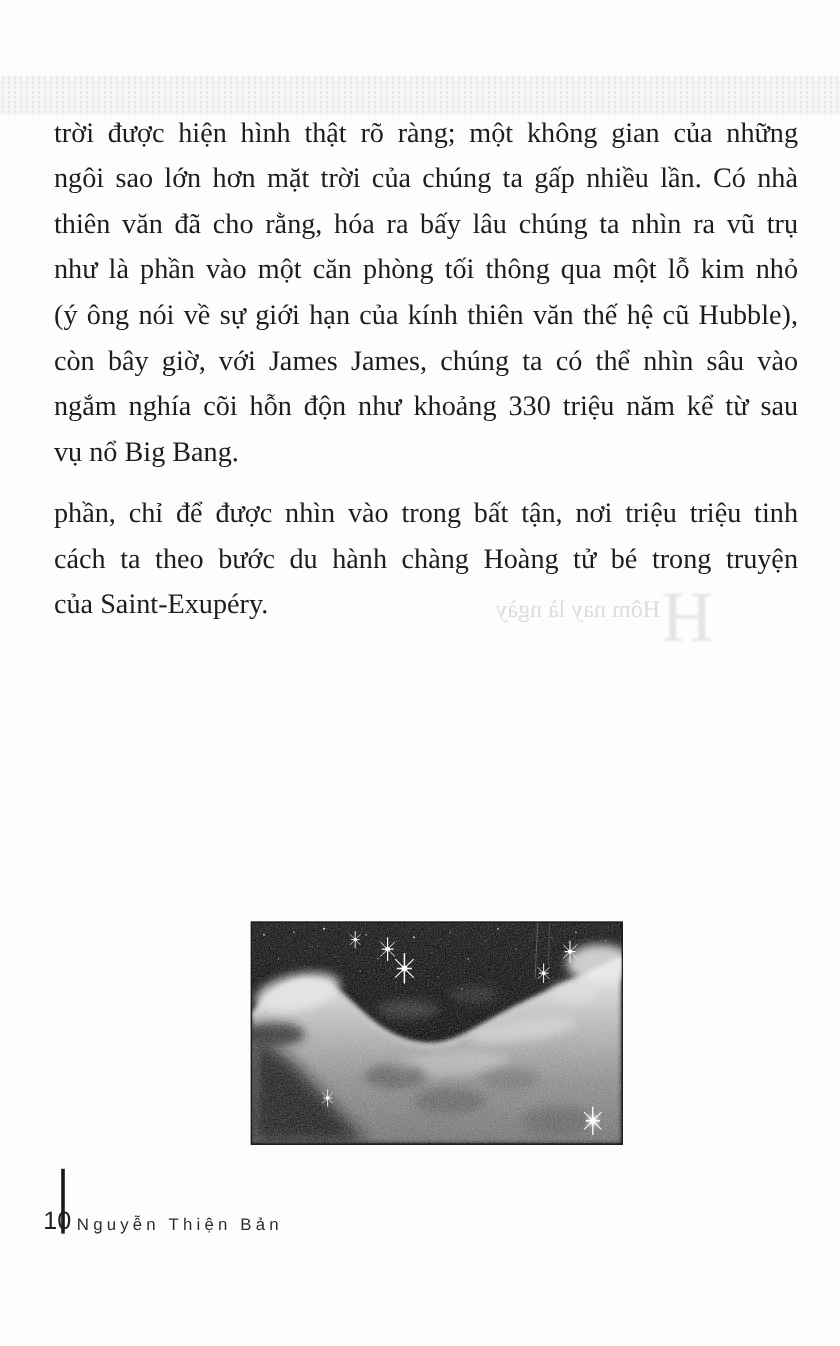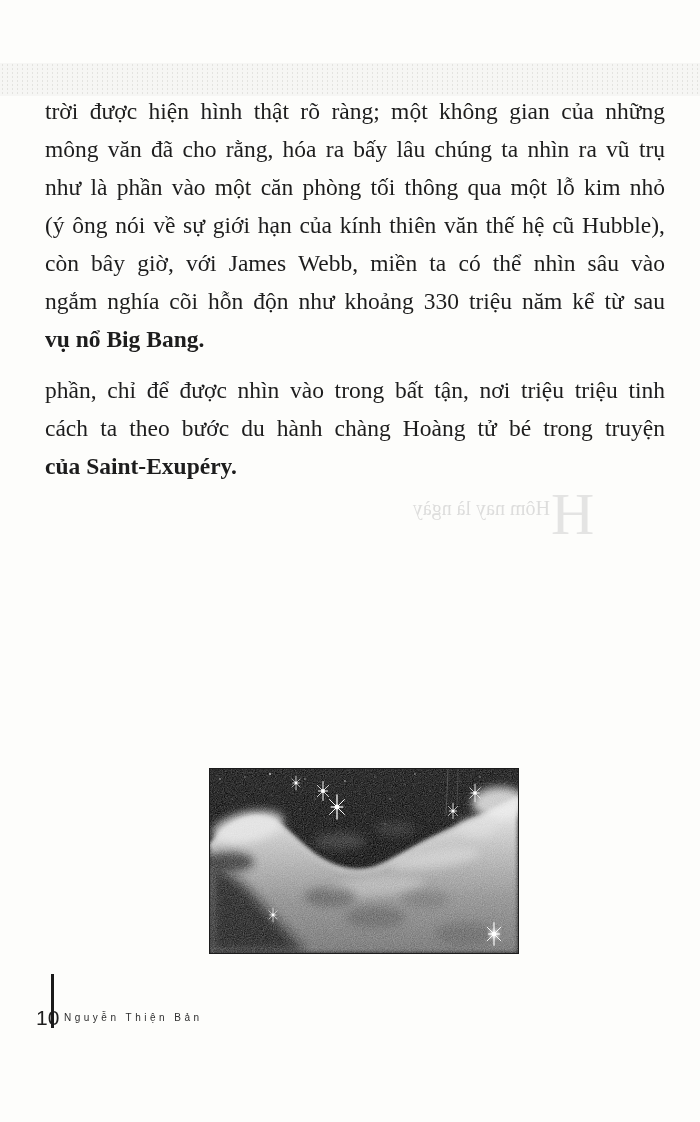--- a/index.html
+++ b/index.html
@@ -24,21 +24,21 @@
     position:absolute; left:45px; top:92px; width:620px;
     font-size:23.5px; line-height:38px; color:#1d1d1d;
   }
   .para { margin:0; }
   .para + .para { margin-top:13px; }
   .line {
     text-align:justify;
     text-align-last:justify;
     -moz-text-align-last:justify;
   }
-  .line-last { text-align-last:left;font-weight:bold; -moz-text-align-last:left; }
+  .line-last { text-align-last:left; -moz-text-align-last:left; }
   .line-indent { text-indent:50px; }
   
   .ghost-line {
     position:absolute; left:392px; top:496px; width:158px;
     font-size:20px; line-height:24px; color:#c3c3c3;
     transform:scaleX(-1); opacity:0.55; filter:blur(0.5px);
     white-space:nowrap; overflow:visible; pointer-events:none;
   }
   .ghost-dropcap {
     position:absolute; left:551px; top:484px;
@@ -58,38 +58,39 @@
     font-family:"Liberation Sans","DejaVu Sans",sans-serif;
     font-size:21px; color:#1e1e1e;
   }
   .footer-rule {
     position:absolute; left:51px; top:974px; width:3px; height:54px;
     background:#1a1a1a;
   }
   .author {
     position:absolute; left:64px; top:1012px;
     font-family:"Liberation Sans","DejaVu Sans",sans-serif;
-    font-size:10px; letter-spacing:3.5px; color:#2d2d2d; font-weight:500;
+    font-size:14px; letter-spacing:3.5px; color:#2d2d2d; font-weight:500;
     white-space:nowrap;
   }
 </style>
 </head>
 <body>
 
 <div class="page">
 
   <div class="scan-band"></div>
 
   <main class="text-block">
     <div class="para">
       <div class="line">trời được hiện hình thật rõ ràng; một không gian của những</div>
-      <div class="line">mông văn đã cho rằng, hóa ra bấy lâu chúng ta nhìn ra vũ trụ</div>
+      <div class="line">ngôi sao lớn hơn mặt trời của chúng ta gấp nhiều lần. Có nhà</div>
+      <div class="line">thiên văn đã cho rằng, hóa ra bấy lâu chúng ta nhìn ra vũ trụ</div>
       <div class="line">như là phần vào một căn phòng tối thông qua một lỗ kim nhỏ</div>
       <div class="line">(ý ông nói về sự giới hạn của kính thiên văn thế hệ cũ Hubble),</div>
-      <div class="line">còn bây giờ, với James Webb, miền ta có thể nhìn sâu vào</div>
+      <div class="line">còn bây giờ, với James James, chúng ta có thể nhìn sâu vào</div>
       <div class="line">ngắm nghía cõi hỗn độn như khoảng 330 triệu năm kể từ sau</div>
       <div class="line line-last">vụ nổ Big Bang.</div>
     </div>
     <div class="para">
       <div class="line">phần, chỉ để được nhìn vào trong bất tận, nơi triệu triệu tinh</div>
       <div class="line">cách ta theo bước du hành chàng Hoàng tử bé trong truyện</div>
       <div class="line line-last">của Saint-Exupéry.</div>
     </div>
   </main>
 

